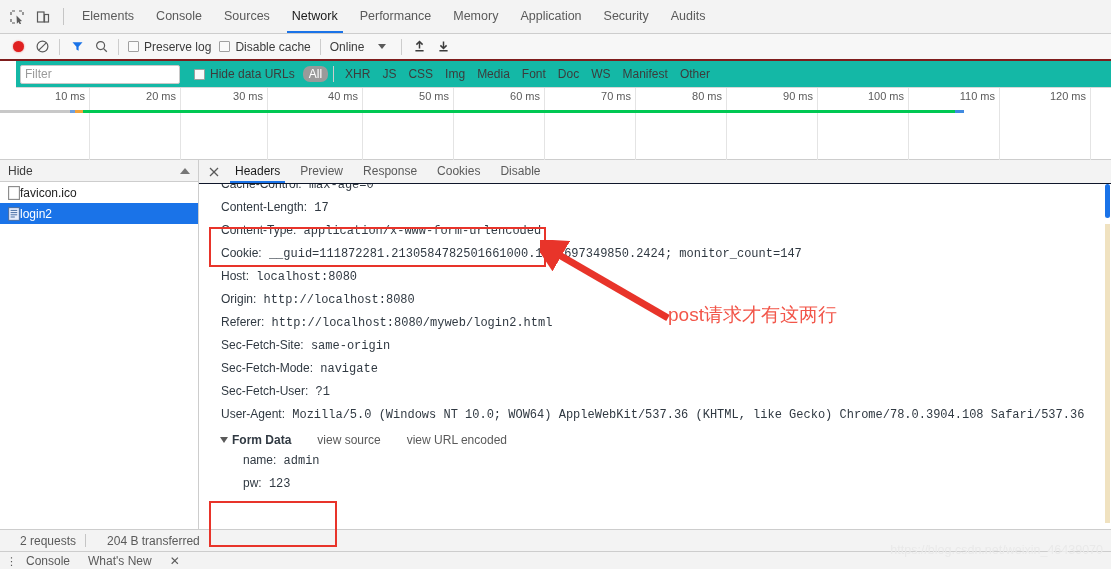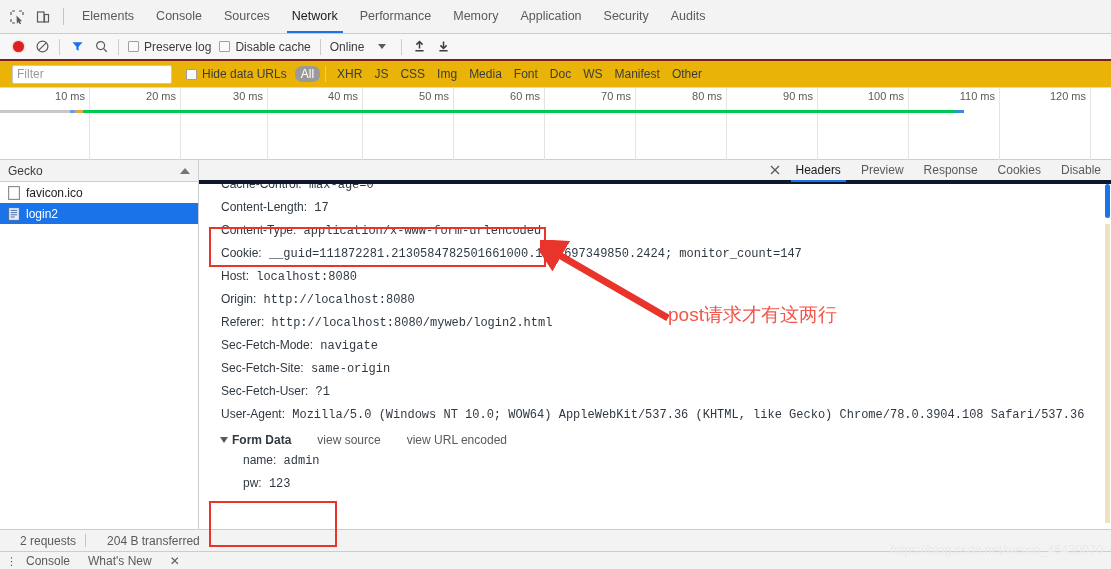--- a/index.html
+++ b/index.html
@@ -44,21 +44,21 @@
     width: 11px; height: 11px; border: 1px solid #a0a0a0; background: #fafafa;
     border-radius: 1px; display: inline-block; vertical-align: -1px;
   }
   .cb-label { display: flex; align-items: center; gap: 5px; font-size: 12px; color: #3c3c3c; cursor: pointer; padding: 0 4px;}
   .throttle { font-size: 12px; color: #3c3c3c; padding: 0 4px; cursor: pointer; }
   .caret-dn { width: 0; height: 0; border-left: 4px solid transparent; border-right: 4px solid transparent; border-top: 5px solid #5a5a5a; margin: 0 10px; cursor: pointer;}
 
   
   .filterbar {
     height: 27px; min-height: 27px; display: flex; align-items: center;
-    border-bottom: 1px solid #d8d8d8; background: #eab308; padding-left: 12px;
+    border-bottom: 1px solid #d8d8d8; background: #14b8a6; padding-left: 4px; margin-left: 16px;
   }
   .filter-input {
     width: 160px; height: 19px; border: 1px solid #c8c8c8; border-radius: 2px;
     font-size: 12px; padding: 0 4px; color: #333; font-family: "Liberation Sans", sans-serif;
     background: #fff;
   }
   .filter-input::placeholder { color: #9a9a9a; }
   .ftypes { display: flex; align-items: center; gap: 0; margin-left: 4px; }
   .ftype { padding: 1px 6px; font-size: 12px; color: #3c3c3c; cursor: pointer; border-radius: 7px; white-space: nowrap;}
   .ftype.active { background: #9a9a9a; color: #fff; }
@@ -83,31 +83,31 @@
     height: 22px; min-height: 22px; display: flex; align-items: center;
     border-bottom: 1px solid #cdcdcd; background: #f3f3f3; padding-left: 8px;
     font-size: 12px; color: #3c3c3c; position: relative;
   }
   .sort-tri {
     position: absolute; right: 8px; top: 8px;
     width: 0; height: 0; border-left: 5px solid transparent; border-right: 5px solid transparent;
     border-bottom: 6px solid #767676;
   }
   .rl-row {
-    height: 21px; display: flex; align-items: center; gap: 6px; padding-left: 8px;
+    height: 21px; display: flex; align-items: center; padding-left: 8px;
     font-size: 12px; color: #222; cursor: pointer;
   }
   .rl-row.selected { background: #1a73e8; color: #fff; }
   .ficon { width: 12px; height: 14px; flex: 0 0 auto; }
 
   
   .details { flex: 1; display: flex; flex-direction: column; min-width: 0; background: #fff; position: relative; }
   .dt-tabs {
     height: 24px; min-height: 24px; display: flex; align-items: center;
-    border-bottom: 4px solid #0f172a; background: #f3f3f3; padding-left: 4px; justify-content: flex-end;
+    border-bottom: 1px solid #0f172a; background: #f3f3f3; padding-left: 4px;
   }
   .dt-close { width: 22px; display: flex; align-items: center; justify-content: center; cursor: pointer; }
   .dtab {
     padding: 0 10px; height: 23px; line-height: 23px; font-size: 12px; color: #5a5a5a;
     cursor: pointer; position: relative; white-space: nowrap;
   }
   .dtab.active { color: #1a1a1a; }
   .dtab.active::after { content:""; position: absolute; left: 5px; right: 5px; bottom: 0; height: 2px; background: #1a73e8; }
 
   .dt-content { flex: 1; position: relative; overflow: hidden; padding: 0 0 0 22px; }
@@ -309,21 +309,21 @@
       <div class="ov-seg" style="left:75px;width:8px;background:#f2a23c"></div>
       <div class="ov-seg" style="left:83px;width:878px;background:#00c853"></div>
       <div class="ov-seg" style="left:955px;width:9px;background:#3f8ae0"></div>
     </div>
   </div>
 
   <div class="body-split">
 
     <div class="reqlist">
       <div class="rl-head">
-        <span>Gecko</span>
+        <span>Hide</span>
         <span class="sort-tri"></span>
       </div>
       <div class="rl-row">
         <span class="ficon">
           <svg width="12" height="14" viewBox="0 0 12 14">
               <rect x="0.6" y="0.6" width="10.8" height="12.8" fill="#fff" stroke="#888" stroke-width="1.1"></rect>
             </svg>
         </span>
         <span>favicon.ico</span>
       </div>
@@ -379,26 +379,26 @@
         </div>
         <div class="hline">
           <b>Origin:</b>
           <span class="v">http://localhost:8080</span>
         </div>
         <div class="hline">
           <b>Referer:</b>
           <span class="v">http://localhost:8080/myweb/login2.html</span>
         </div>
         <div class="hline">
+          <b>Sec-Fetch-Site:</b>
+          <span class="v">same-origin</span>
+        </div>
+        <div class="hline">
           <b>Sec-Fetch-Mode:</b>
           <span class="v">navigate</span>
-        </div>
-        <div class="hline">
-          <b>Sec-Fetch-Site:</b>
-          <span class="v">same-origin</span>
         </div>
         <div class="hline">
           <b>Sec-Fetch-User:</b>
           <span class="v">?1</span>
         </div>
         <div class="hline">
           <b>User-Agent:</b>
           <span class="v">Mozilla/5.0 (Windows NT 10.0; WOW64) AppleWebKit/537.36 (KHTML, like Gecko) Chrome/78.0.3904.108 Safari/537.36</span>
         </div>
 

